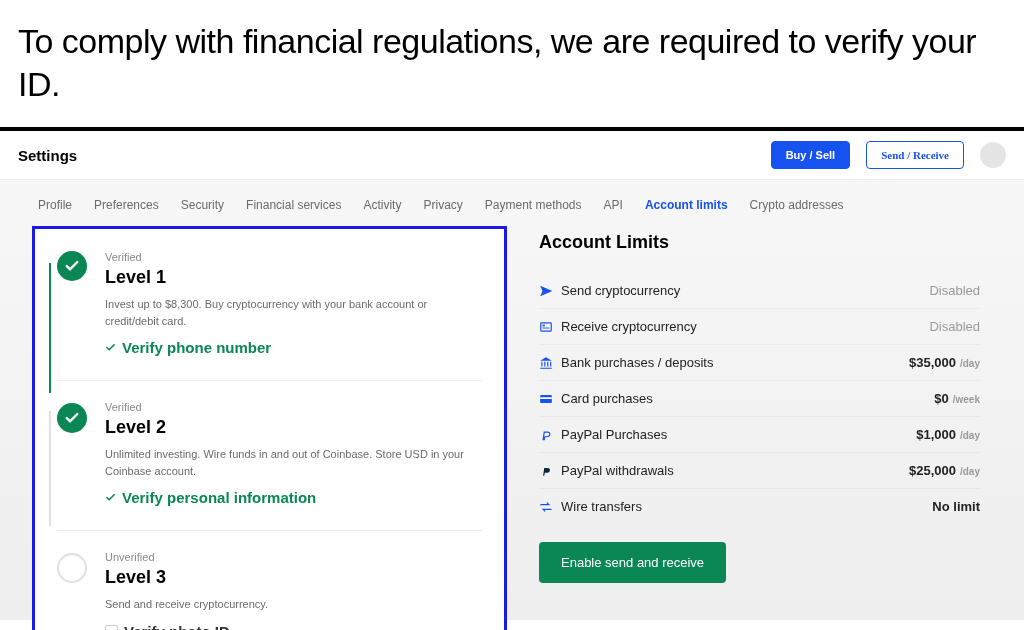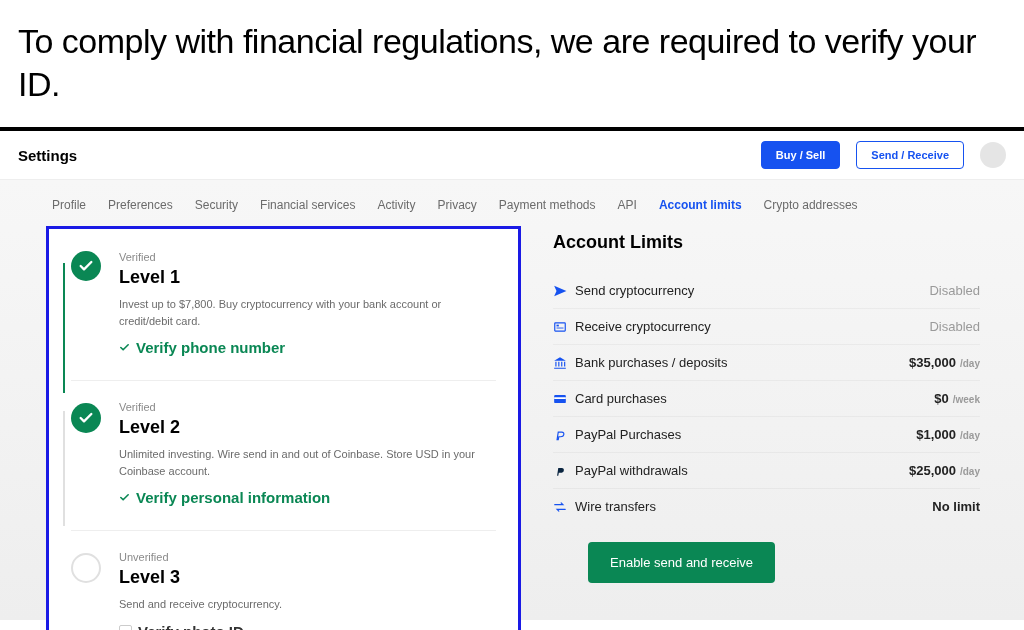--- a/index.html
+++ b/index.html
@@ -4,23 +4,23 @@
 <style>
   * { box-sizing: border-box; margin: 0; padding: 0; font-family: -apple-system, BlinkMacSystemFont, "Segoe UI", Helvetica, Arial, sans-serif; }
   body { width: 1024px; height: 630px; background: #fff; overflow: hidden; }
   .headline { font-size: 34px; font-weight: 400; line-height: 1.25; padding: 20px 18px 22px 18px; letter-spacing: -0.5px; }
   .rule { height: 4px; background: #000; }
   .topbar { display: flex; align-items: center; justify-content: space-between; padding: 10px 18px; border-bottom: 1px solid #eee; }
   .topbar-left { font-weight: 700; font-size: 15px; }
   .topbar-right { display: flex; align-items: center; gap: 16px; }
   .btn { font-size: 11px; font-weight: 600; padding: 7px 14px; border-radius: 4px; cursor: pointer; }
   .btn-primary { background: #1652f0; color: #fff; border: 1px solid #1652f0; }
-  .btn-outline { background: #fff; color: #1652f0; border: 1px solid #1652f0; }
+  .btn-outline { background: #fff; color: #1652f0; border: 1px solid #1652f0; font-family: Liberation Serif, serif; }
   .avatar { width: 26px; height: 26px; border-radius: 50%; background: #e5e5e5; }
-  .page-body { background: linear-gradient(#f7f7f7, #eeeeee); padding: 0 18px 20px 36px; height: 440px; }
+  .page-body { background: linear-gradient(#f7f7f7, #eeeeee); padding: 0 18px 20px 22px; height: 440px; }
   .tabs { display: flex; gap: 22px; padding: 18px 16px 14px 16px; font-size: 12px; color: #6b6b6b; }
   .tab { cursor: pointer; }
   .tab.active { color: #1652f0; font-weight: 600; }
   .content { display: flex; gap: 28px; padding: 0 10px; }
   .levels-panel { flex: 0 0 475px; border: 3px solid #1a1ae5; background: #fff; padding: 18px 22px 18px 22px; position: relative; }
   .level { position: relative; padding: 4px 0 24px 48px; }
   .level + .level { border-top: 1px solid #eee; padding-top: 20px; }
   .level-badge { position: absolute; left: 0; width: 30px; height: 30px; border-radius: 50%; display: flex; align-items: center; justify-content: center; }
   .level-badge.done { background: #0a8754; color: #fff; top: 4px; }
   .level + .level .level-badge.done { top: 22px; }
@@ -36,21 +36,21 @@
   .checkbox { width: 13px; height: 13px; border: 1px solid #ccc; border-radius: 2px; display: inline-block; }
   .limits-panel { flex: 1; padding: 6px 16px 0 4px; }
   .limits-title { font-size: 18px; font-weight: 700; margin-bottom: 20px; }
   .limit-row { display: flex; align-items: center; padding: 10px 0; font-size: 13px; border-bottom: 1px solid rgba(0,0,0,0.04); }
   .limit-row:last-of-type { border-bottom: none; }
   .limit-icon { width: 22px; color: #1652f0; font-size: 13px; }
   .limit-label { flex: 1; color: #222; }
   .limit-value { font-weight: 700; color: #222; }
   .limit-value.dimmed { color: #9a9a9a; font-weight: 400; }
   .limit-unit { color: #9a9a9a; font-size: 10px; margin-left: 4px; }
-  .enable-btn { margin-top: 18px; background: #0a8754; color: #fff; border: none; padding: 13px 22px; border-radius: 4px; font-size: 13px; font-weight: 500; cursor: pointer; margin-left: 35px; }
+  .enable-btn { margin-top: 18px; background: #0a8754; color: #fff; border: none; padding: 13px 22px; border-radius: 4px; font-size: 13px; font-weight: 500; cursor: pointer; }
   svg { display: block; }
 </style>
 </head>
 <body>
 
 <div class="headline">To comply with financial regulations, we are required to verify your ID.</div>
 <div class="rule"></div>
 
 <div class="topbar">
   <div class="topbar-left">Settings</div>
@@ -82,37 +82,37 @@
       <div class="connector c2"></div>
       <div id="levels">
           <div class="level">
             <div class="level-badge done">
               <svg width="16" height="16" viewBox="0 0 24 24" fill="none" stroke="white" stroke-width="3.5" stroke-linecap="round" stroke-linejoin="round">
                 <polyline points="20 6 9 17 4 12"></polyline>
               </svg>
             </div>
             <div class="lvl-status">Verified</div>
             <div class="lvl-title">Level 1</div>
-            <div class="lvl-desc">Invest up to $7,800. Buy cryptocurrency with your bank account or credit/debit card.</div>
+            <div class="lvl-desc">Invest up to $8,300. Buy cryptocurrency with your bank account or credit/debit card.</div>
             <div class="lvl-action">
               <svg width="11" height="11" viewBox="0 0 24 24" fill="none" stroke="#0a8754" stroke-width="3.5" stroke-linecap="round" stroke-linejoin="round">
                 <polyline points="20 6 9 17 4 12"></polyline>
               </svg>
               <span>Verify phone number</span>
             </div>
           </div>
           <div class="level">
             <div class="level-badge done">
               <svg width="16" height="16" viewBox="0 0 24 24" fill="none" stroke="white" stroke-width="3.5" stroke-linecap="round" stroke-linejoin="round">
                 <polyline points="20 6 9 17 4 12"></polyline>
               </svg>
             </div>
             <div class="lvl-status">Verified</div>
             <div class="lvl-title">Level 2</div>
-            <div class="lvl-desc">Unlimited investing. Wire send in and out of Coinbase. Store USD in your Coinbase account.</div>
+            <div class="lvl-desc">Unlimited investing. Wire funds in and out of Coinbase. Store USD in your Coinbase account.</div>
             <div class="lvl-action">
               <svg width="11" height="11" viewBox="0 0 24 24" fill="none" stroke="#0a8754" stroke-width="3.5" stroke-linecap="round" stroke-linejoin="round">
                 <polyline points="20 6 9 17 4 12"></polyline>
               </svg>
               <span>Verify personal information</span>
             </div>
           </div>
           <div class="level">
             <div class="level-badge pending"></div>
             <div class="lvl-status">Unverified</div>

